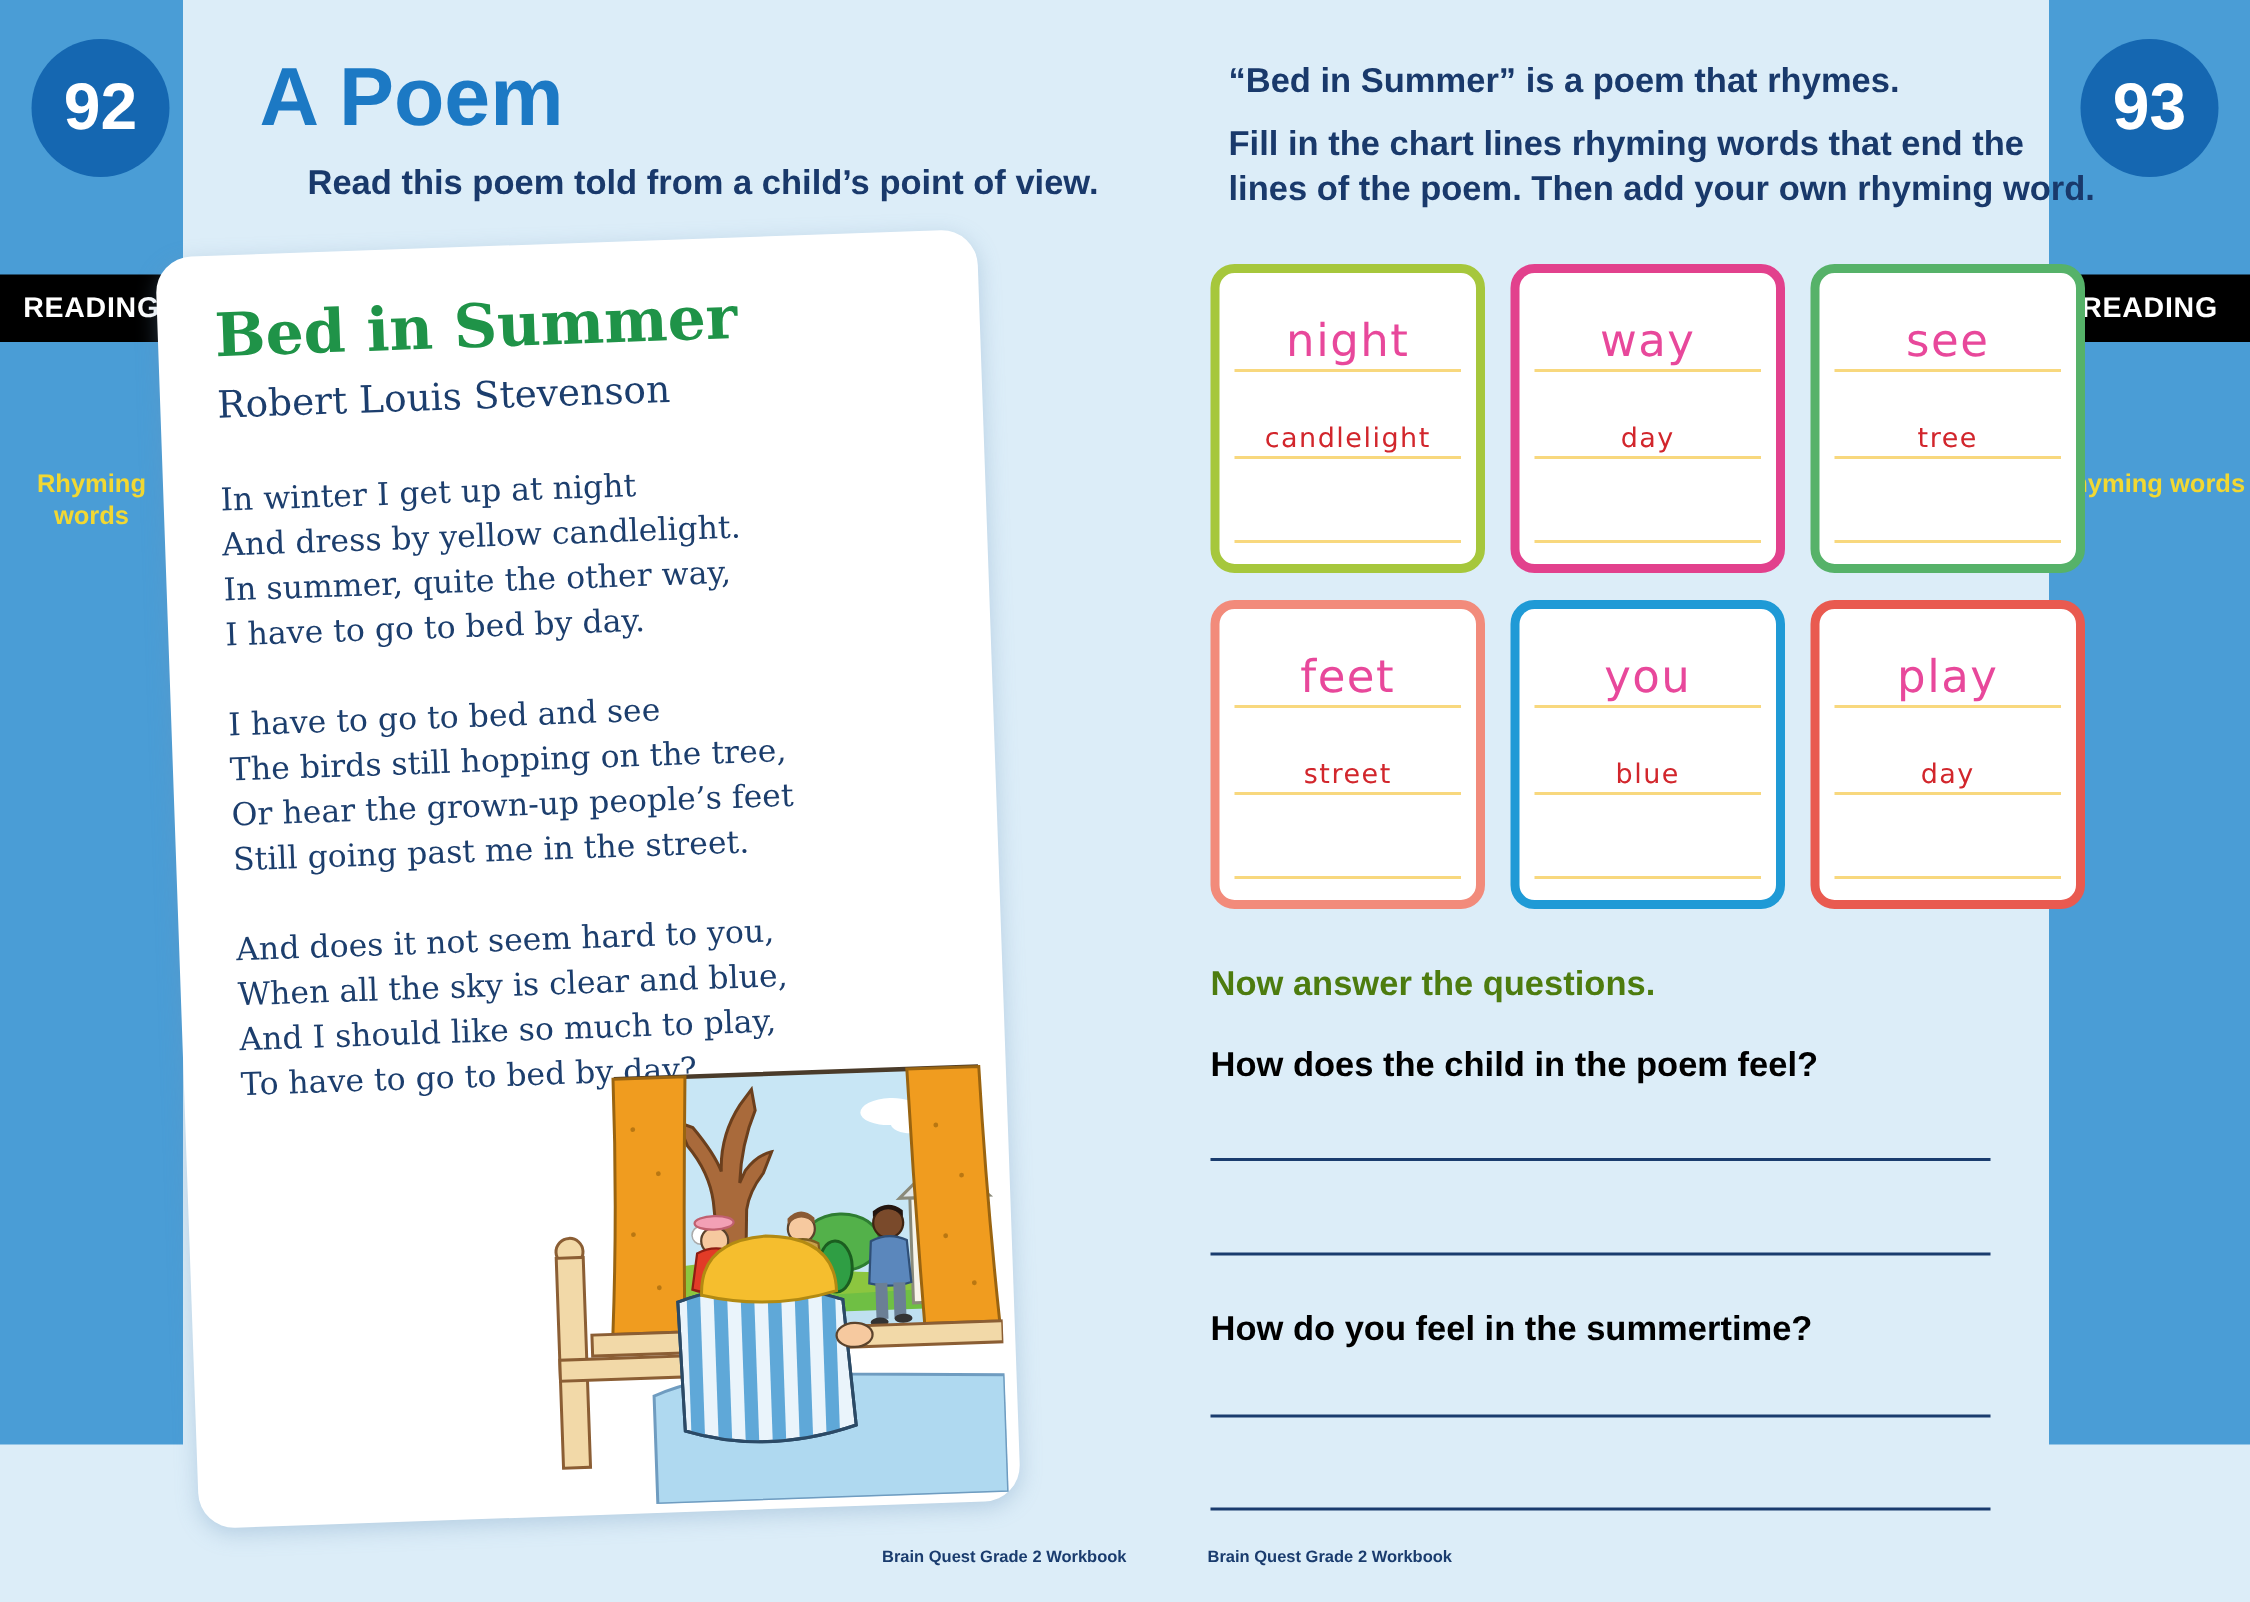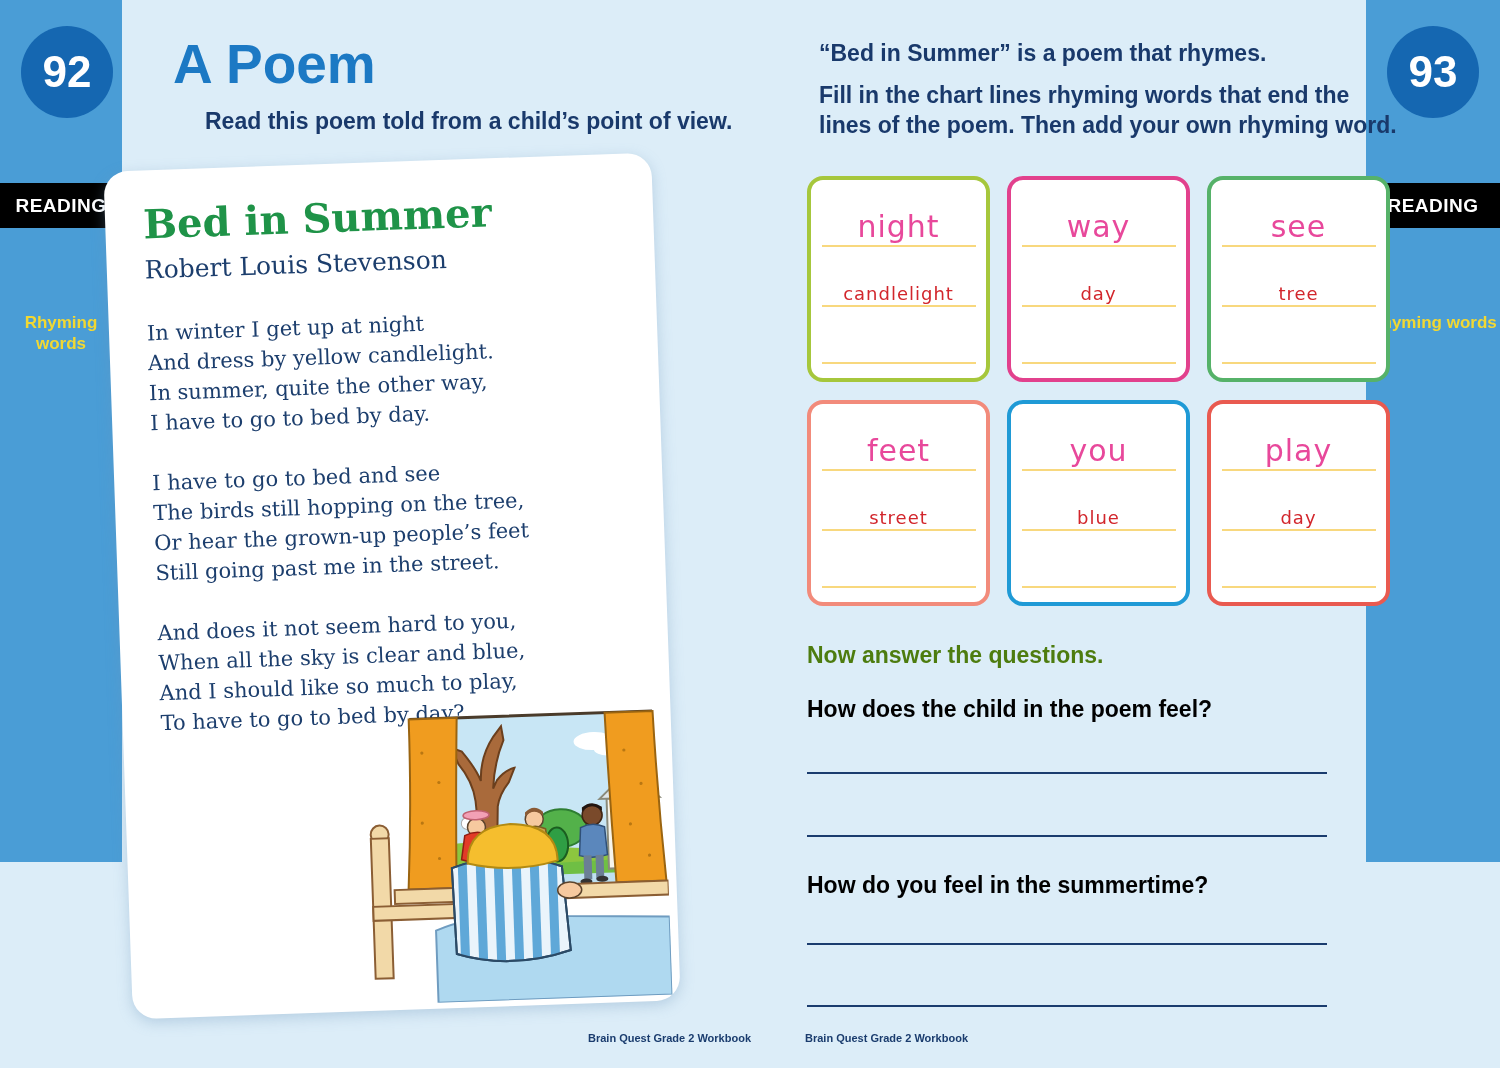--- a/index.html
+++ b/index.html
@@ -1,19 +1,19 @@
 <!DOCTYPE html>
 <html><head>
 <meta charset="utf-8">
 <style>
   html,body{margin:0;padding:0;}
   .spread{position:relative;width:1500px;height:1068px;background:#DCEDF8;overflow:hidden;
           font-family:"Liberation Sans",sans-serif;}
   
-  .sidebar{position:absolute;top:0;height:862px;background:#4A9DD6;}
+  .sidebar{position:absolute;top:0;height:963px;background:#4A9DD6;}
   .sidebar.left{left:0;width:122px;}
   .sidebar.right{left:1366px;width:134px;}
   .page-circle{position:absolute;top:26px;width:92px;height:92px;border-radius:50%;
                background:#1567B1;color:#fff;font-weight:bold;font-size:44px;
                display:flex;align-items:center;justify-content:center;}
   .sidebar.left .page-circle{left:21px;}
   .sidebar.right .page-circle{left:21px;}
   .reading-band{position:absolute;top:183px;left:0;right:0;height:45px;background:#000000;
                 color:#fff;font-weight:bold;font-size:19px;letter-spacing:.5px;
                 display:flex;align-items:center;justify-content:center;}
@@ -36,21 +36,21 @@
   .illustration{position:absolute;left:238px;top:552px;width:302px;height:290px;}
   
   .instructions{position:absolute;left:807px;top:38px;color:#19396B;font-weight:600;
                 font-size:23px;line-height:30px;}
   .instructions .para2{margin-top:12px;}
   .instructions div{white-space:nowrap;margin-left:12px;}
   .instructions b{font-weight:800;}
   .rcards{position:absolute;left:807px;top:176px;display:grid;
           grid-template-columns:183px 183px 183px;grid-template-rows:206px 206px;
           column-gap:17px;row-gap:18px;}
-  .rcard{position:relative;background:#fff;border:4px solid #f97316;border-radius:16px;}
+  .rcard{position:relative;background:#fff;border:6px solid #f97316;border-radius:16px;}
   .rline{position:absolute;left:6%;right:6%;height:2px;background:#F8D87E;}
   .rline.l1{top:33%;} .rline.l2{top:63%;} .rline.l3{top:92%;}
   .rword{position:absolute;left:0;right:0;text-align:center;white-space:nowrap;
          font-family:"DejaVu Sans",sans-serif;letter-spacing:1px;}
   .rword.w1{bottom:67.5%;font-size:30px;color:#E8489B;}
   .rword.w2{bottom:37.5%;font-size:18px;color:#D2262C;}
   .answer-prompt{position:absolute;left:807px;top:642px;color:#4d7c0f;font-weight:600;
                  font-size:23px;white-space:nowrap;}
   .question{position:absolute;left:807px;color:#000000;font-weight:600;font-size:23px;
             white-space:nowrap;}

